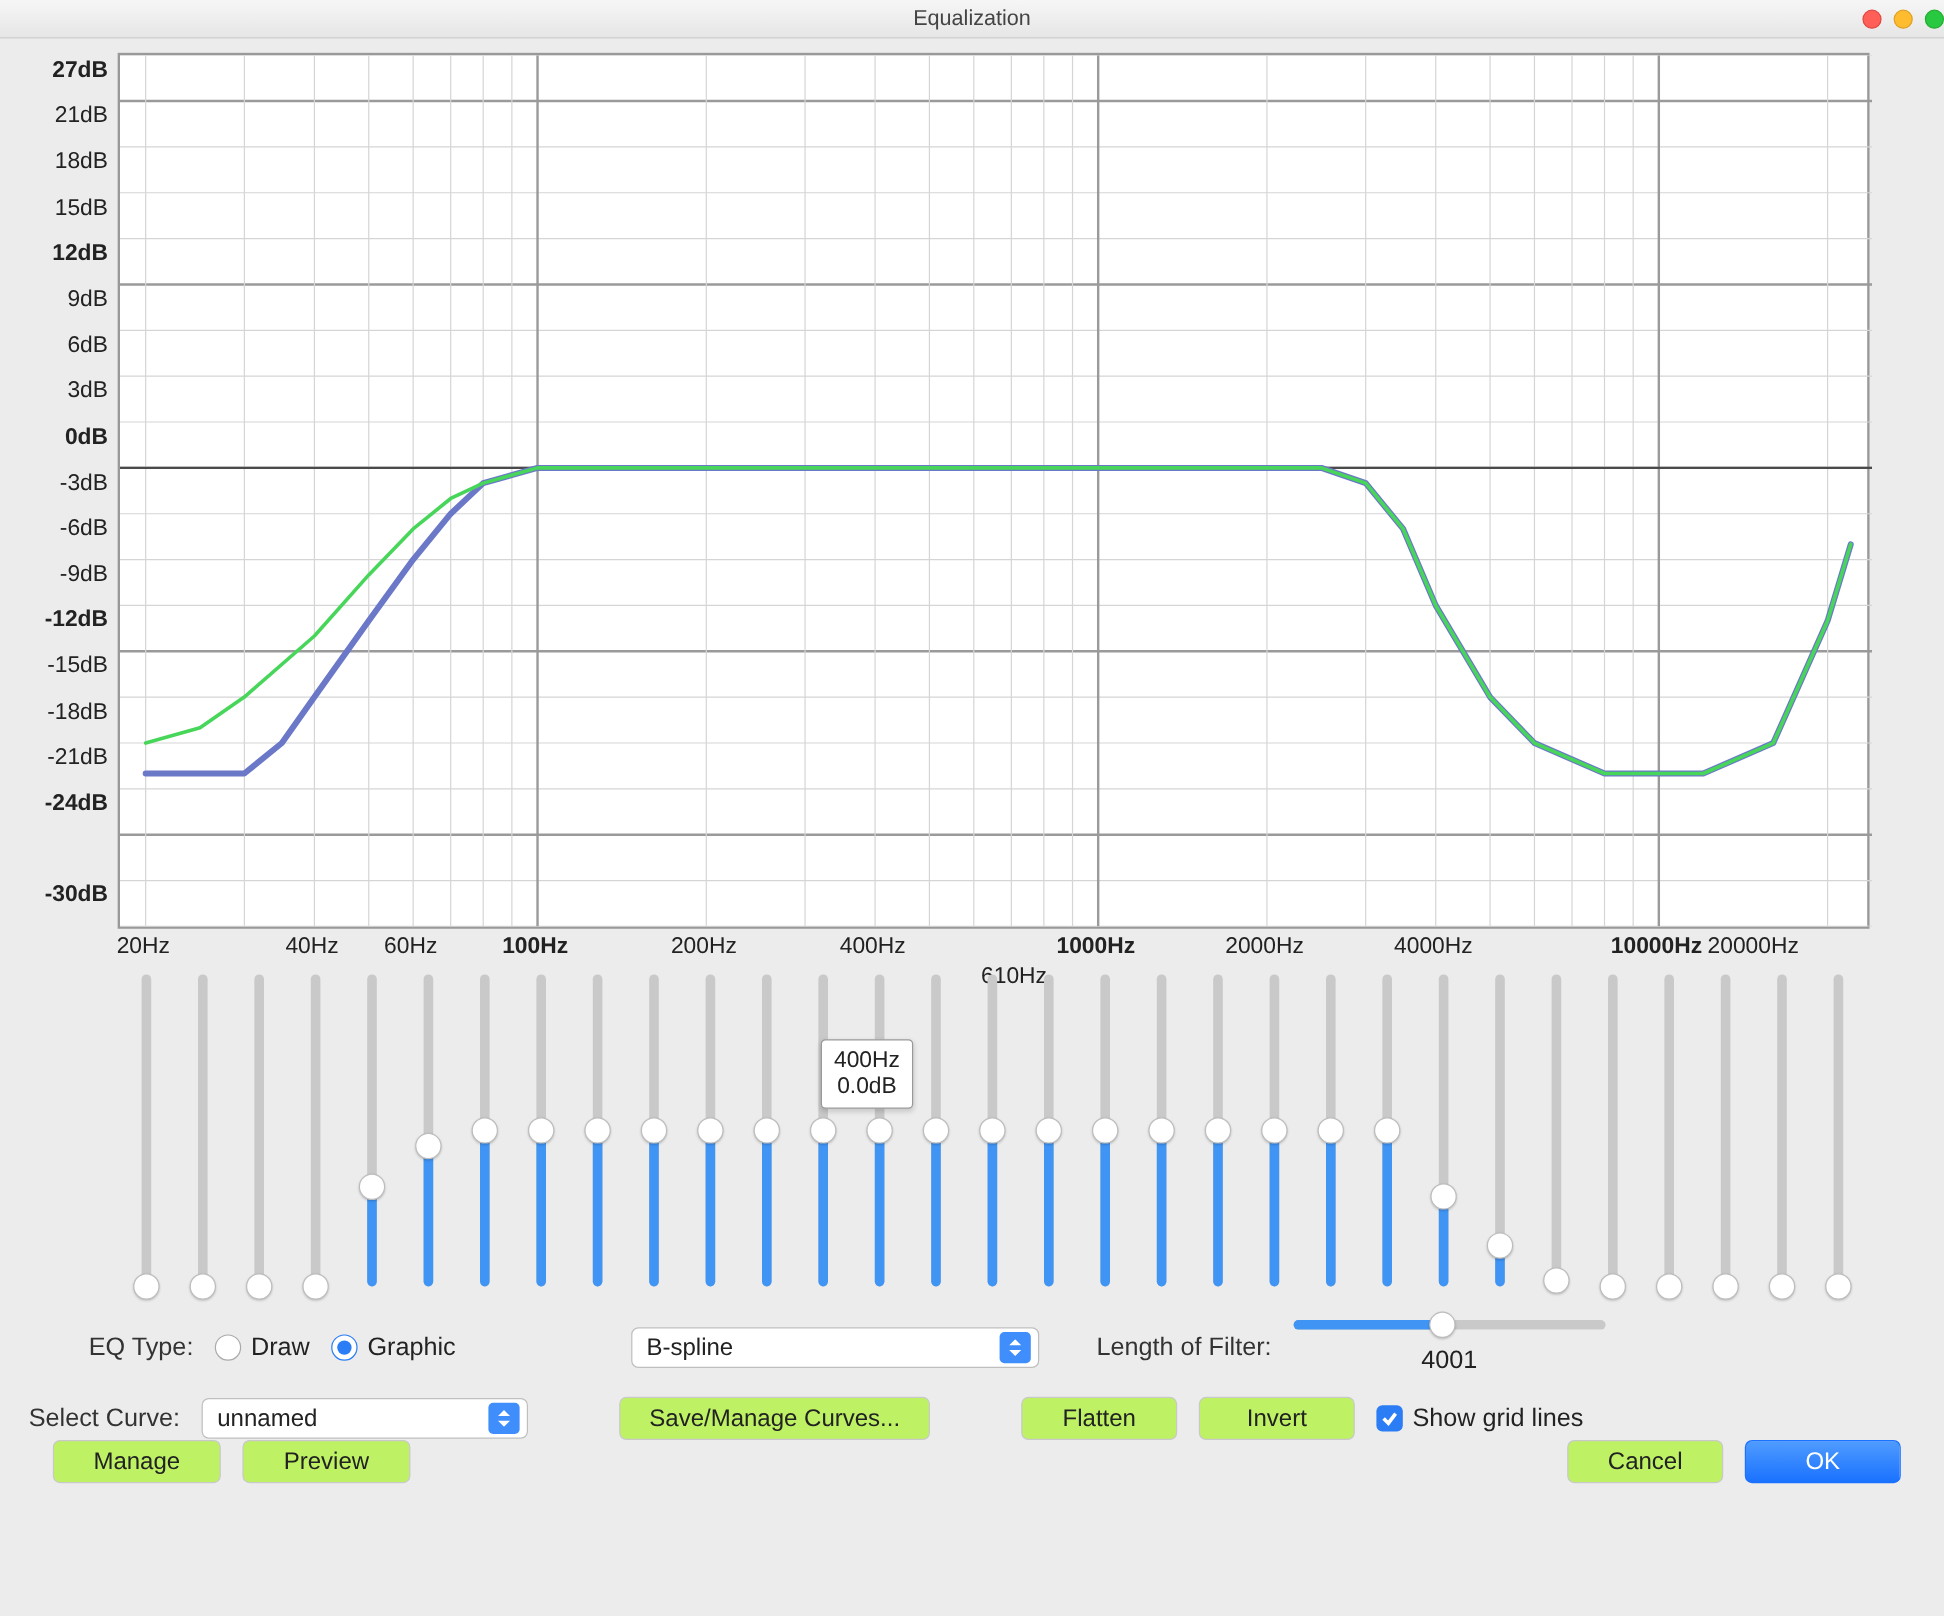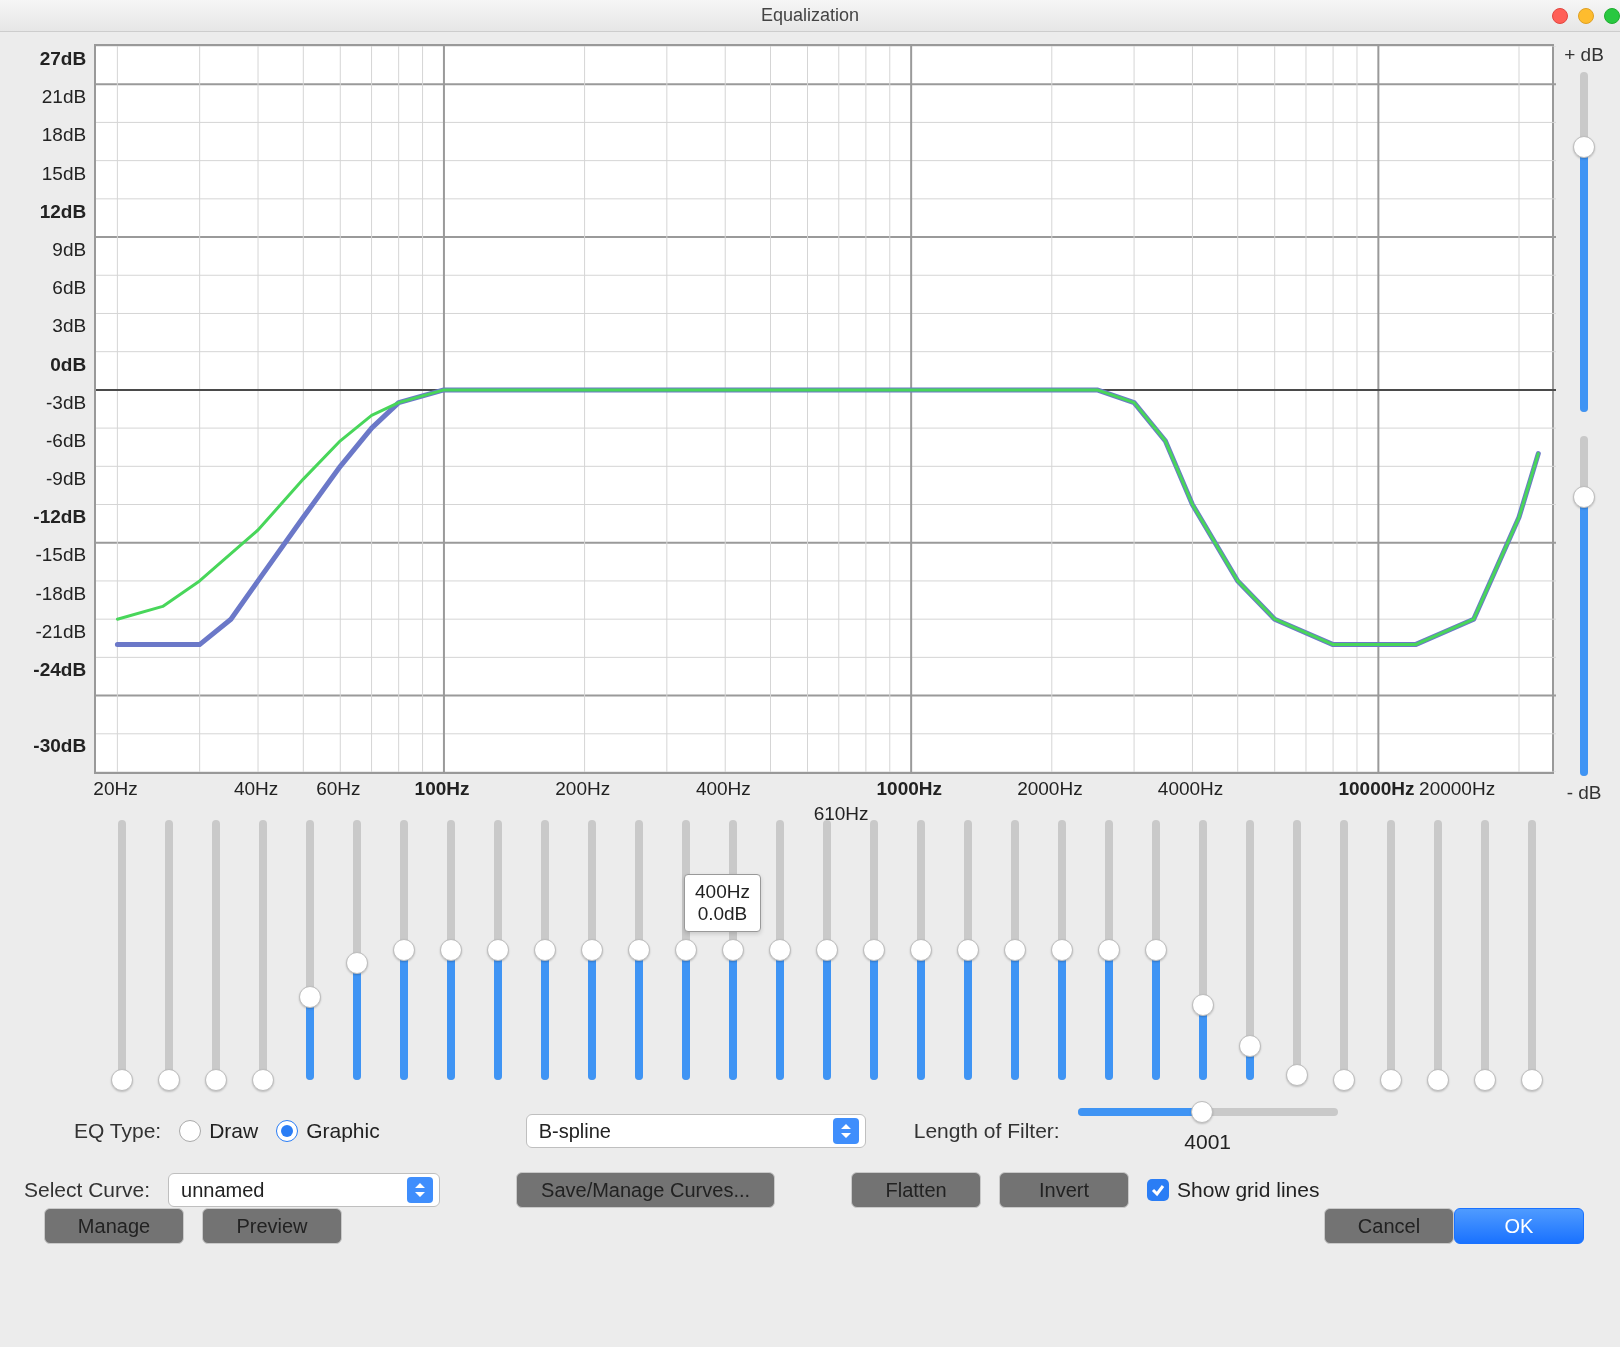--- a/index.html
+++ b/index.html
@@ -81,30 +81,30 @@
 .select .cap { width: 26px; height: 26px; border-radius: 4px; background: #3f8efc; display: inline-flex; align-items: center; justify-content: center; }
 .select .cap svg { fill: #fff; }
 
 .hslider-wrap { display: flex; align-items: center; gap: 14px; flex-direction: column; }
 .hslider { position: relative; width: 260px; height: 8px; background: #c9c9c9; border-radius: 4px; }
 .hslider .fill { position: absolute; top:0; bottom:0; left:0; background: #3f94f4; border-radius: 4px; }
 .hslider .thumb { position: absolute; top: 50%; transform: translate(-50%, -50%); width: 22px; height: 22px; border-radius: 50%; background:#fff; border:1px solid #bdbdbd; box-shadow:0 1px 2px rgba(0,0,0,.2);}
 
 .button {
   display: inline-flex; align-items: center; justify-content: center;
-  background: #737373; border: 1px solid #c9c9c9; border-radius: 6px; height: 36px; padding: 0 24px; font-size: 20px;
+  background: #bef264; border: 1px solid #c9c9c9; border-radius: 6px; height: 36px; padding: 0 24px; font-size: 20px;
 }
 .button.primary { background: linear-gradient(#4f9bff, #1a72ff); color: #fff; border-color: #1a72ff; }
 .checkbox { display: inline-flex; align-items: center; gap: 8px; font-size: 21px; }
 .checkbox .box { width: 22px; height: 22px; border-radius: 5px; background: #2a7df5; display: inline-flex; align-items: center; justify-content: center; }
 .checkbox .box svg { stroke: #fff; fill: none; stroke-width: 3; }
 
 .bottom-row { display: flex; justify-content: space-between; align-items: center; padding: 0 22px 0 30px; }
 .bottom-left { display: flex; gap: 18px; }
-.bottom-right { display: flex; }
+.bottom-right { display: flex; gap: 18px; }
 </style>
 </head>
 <body>
 
 <div class="titlebar">
   <div class="traffic">
     <div class="tl close"></div>
     <div class="tl min"></div>
     <div class="tl max"></div>
   </div>
@@ -199,32 +199,20 @@
           <span class="x-tick" style="left: 488.587px;">200Hz</span>
           <span class="x-tick" style="left: 629.231px;">400Hz</span>
           <span class="x-tick" style="left: 747px; margin-top: 25px;">610Hz</span>
           <span class="x-tick bold" style="left: 815.153px;">1000Hz</span>
           <span class="x-tick" style="left: 955.797px;">2000Hz</span>
           <span class="x-tick" style="left: 1096.44px;">4000Hz</span>
           <span class="x-tick bold" style="left: 1282.36px;">10000Hz</span>
           <span class="x-tick" style="left: 1363px;">20000Hz</span>
         </div>
     </div>
-    <div class="right-sliders">
-      <div class="right-label">+ dB</div>
-      <div class="vslider top">
-        <div class="fill" id="rs-top-fill" style="height: 265.2px;"></div>
-        <div class="thumb" id="rs-top-thumb" style="top: 74.8px;"></div>
-      </div>
-      <div class="vslider bottom">
-        <div class="fill" id="rs-bot-fill" style="height: 278.8px;"></div>
-        <div class="thumb" id="rs-bot-thumb" style="top: 61.2px;"></div>
-      </div>
-      <div class="right-label" style="margin-top:6px">- dB</div>
-    </div>
   </div>
 
   <div style="position:relative">
     <div class="band-sliders" id="bands">
         <div class="band">
           <div class="vslider">
             <div class="fill" style="height: 0px;"></div>
             <div class="thumb" style="top: 260px;"></div>
           </div>
         </div>

